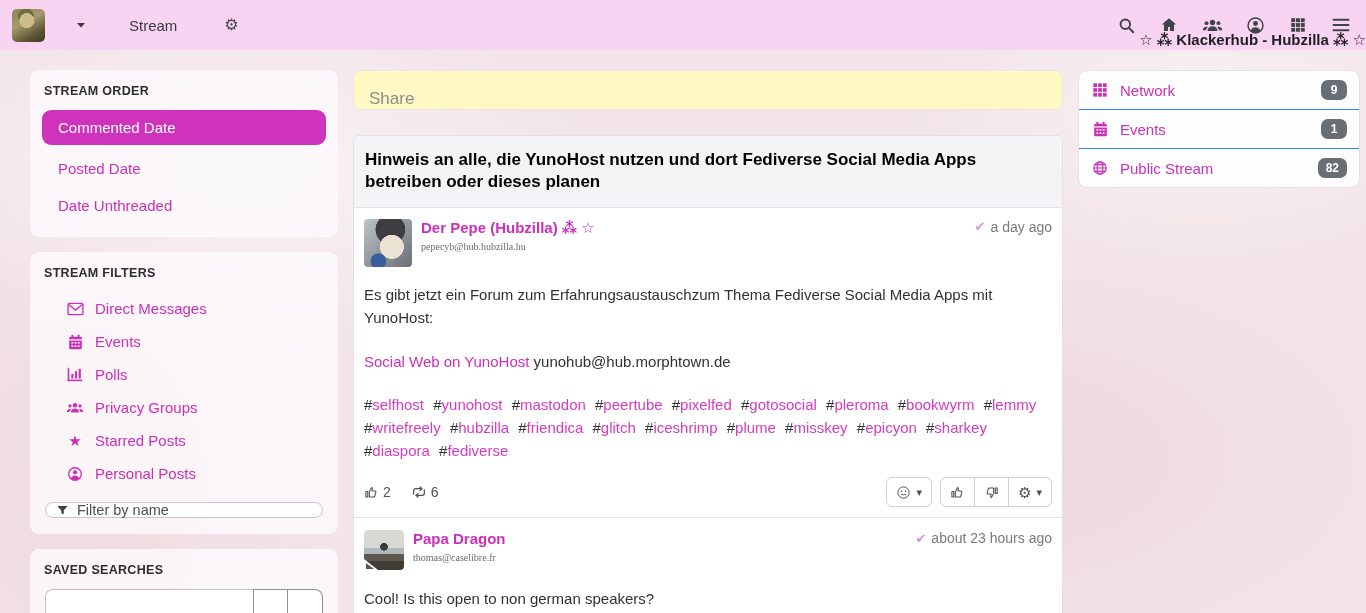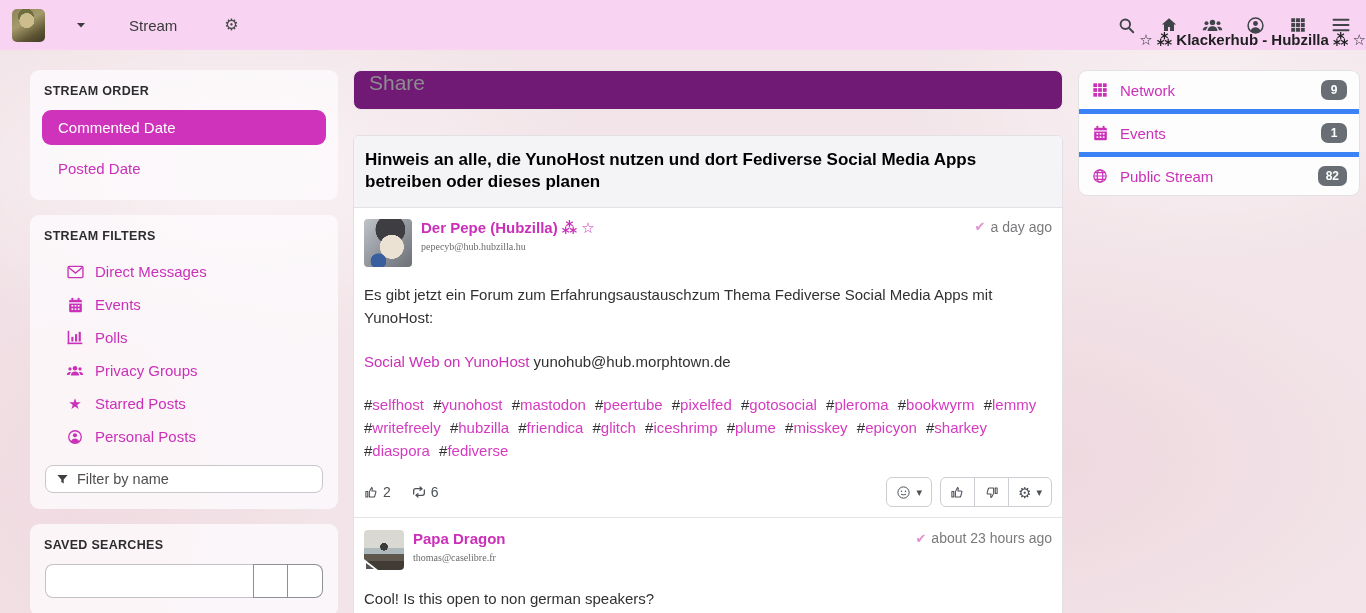--- a/index.html
+++ b/index.html
@@ -65,21 +65,21 @@
 
   
   .filter-item {
     display:flex; align-items:center; gap:11px;
     padding:8px 4px 8px 24px; font-size:15px; color:#ca30b8;
   }
   .filter-item .icn { width:18px; display:flex; justify-content:center; color:#ca30b8; }
   .star-glyph { font-size:15px; line-height:1; }
 
   .filter-input-wrap {
-    margin:12px 3px 4px; height:28px; background:#fff;
+    margin:12px 3px 4px; height:16px; background:#fff;
     border:1px solid #c9c6cc; border-radius:8px;
     display:flex; align-items:center; gap:8px; padding:0 10px;
   }
   .filter-input-wrap input {
     border:none; outline:none; flex:1; font-size:14.5px; background:transparent;
     font-family:inherit; color:#333;
   }
   .filter-input-wrap input::placeholder { color:#4f4f52; opacity:1; }
 
   
@@ -91,23 +91,23 @@
   }
   .search-group .sg-btn {
     width:35px; background:#fff; border:1px solid #8d9196;
     display:flex; align-items:center; justify-content:center;
     color:#4d5156; cursor:pointer;
   }
   .search-group .sg-btn + .sg-btn { border-left:none; border-radius:0 8px 8px 0; }
 
   
   .share-box {
-    height:40px; background:#701a75; border:1px solid #ece5e9; border-radius:8px;
-    display:flex; align-items:flex-start; padding:0 15px;
-    font-size:21px; color:#8d8d90; cursor:text; margin-bottom:25px;
+    height:40px; background:#fef9c3; border:1px solid #ece5e9; border-radius:8px;
+    display:flex; align-items:flex-end; padding:0 15px;
+    font-size:17px; color:#8d8d90; cursor:text; margin-bottom:25px;
   }
   .post-card {
     background:#fff; border:1px solid #e2e0e5; border-radius:6px; overflow:hidden;
   }
   .post-title-bar {
     background:#f4f3f6; border-bottom:1px solid #e4e2e8; padding:13px 11px;
   }
   .post-title-bar h2 { font-size:17px; line-height:1.32; color:#000000; font-weight:bold; }
   .post-inner { padding:11px 10px 0; }
 
@@ -172,21 +172,21 @@
 
   .comment { border-top:1px solid #e4e2e8; padding:12px 10px 14px; }
   .comment-text { font-size:15px; line-height:1.5; margin:18px 0 0; color:#313133; }
 
   
   .right-card {
     background:#fdfdfe; border:1px solid #e3e1e6; border-radius:9px; overflow:hidden;
   }
   .right-item {
     display:flex; align-items:center; padding:9px 12px; cursor:pointer;
-    border-bottom:5px solid #3b82f6;
+    border-bottom:1px solid #3b82f6;
   }
   .right-item:last-child { border-bottom:none; }
   .right-item .icn { width:18px; display:flex; justify-content:center; color:#ca30b8; }
   .right-item .lbl { flex:1; margin-left:11px; font-size:15px; color:#ca30b8; }
   .badge {
     background:#696e74; color:#fff; font-size:12px; font-weight:bold;
     padding:3px 8px; border-radius:7px; min-width:26px; text-align:center;
   }
 </style>
 </head>
@@ -259,20 +259,21 @@
 </header>
 
 <div class="layout">
 
   <aside class="col-left">
 
     <section class="card">
       <h3 class="widget-heading">STREAM ORDER</h3>
       <a class="order-item active">Commented Date</a>
       <a class="order-item">Posted Date</a>
+      <a class="order-item">Date Unthreaded</a>
     </section>
 
     <section class="card">
       <h3 class="widget-heading">STREAM FILTERS</h3>
 
       <a class="filter-item">
         <span class="icn">
           <svg width="17" height="14" viewBox="0 0 24 19" fill="none" stroke="currentColor" stroke-width="1.9">
               <rect x="1.5" y="1.5" width="21" height="16" rx="1.5"></rect>
               <path d="M2.5 3 L12 11 L21.5 3"></path>

